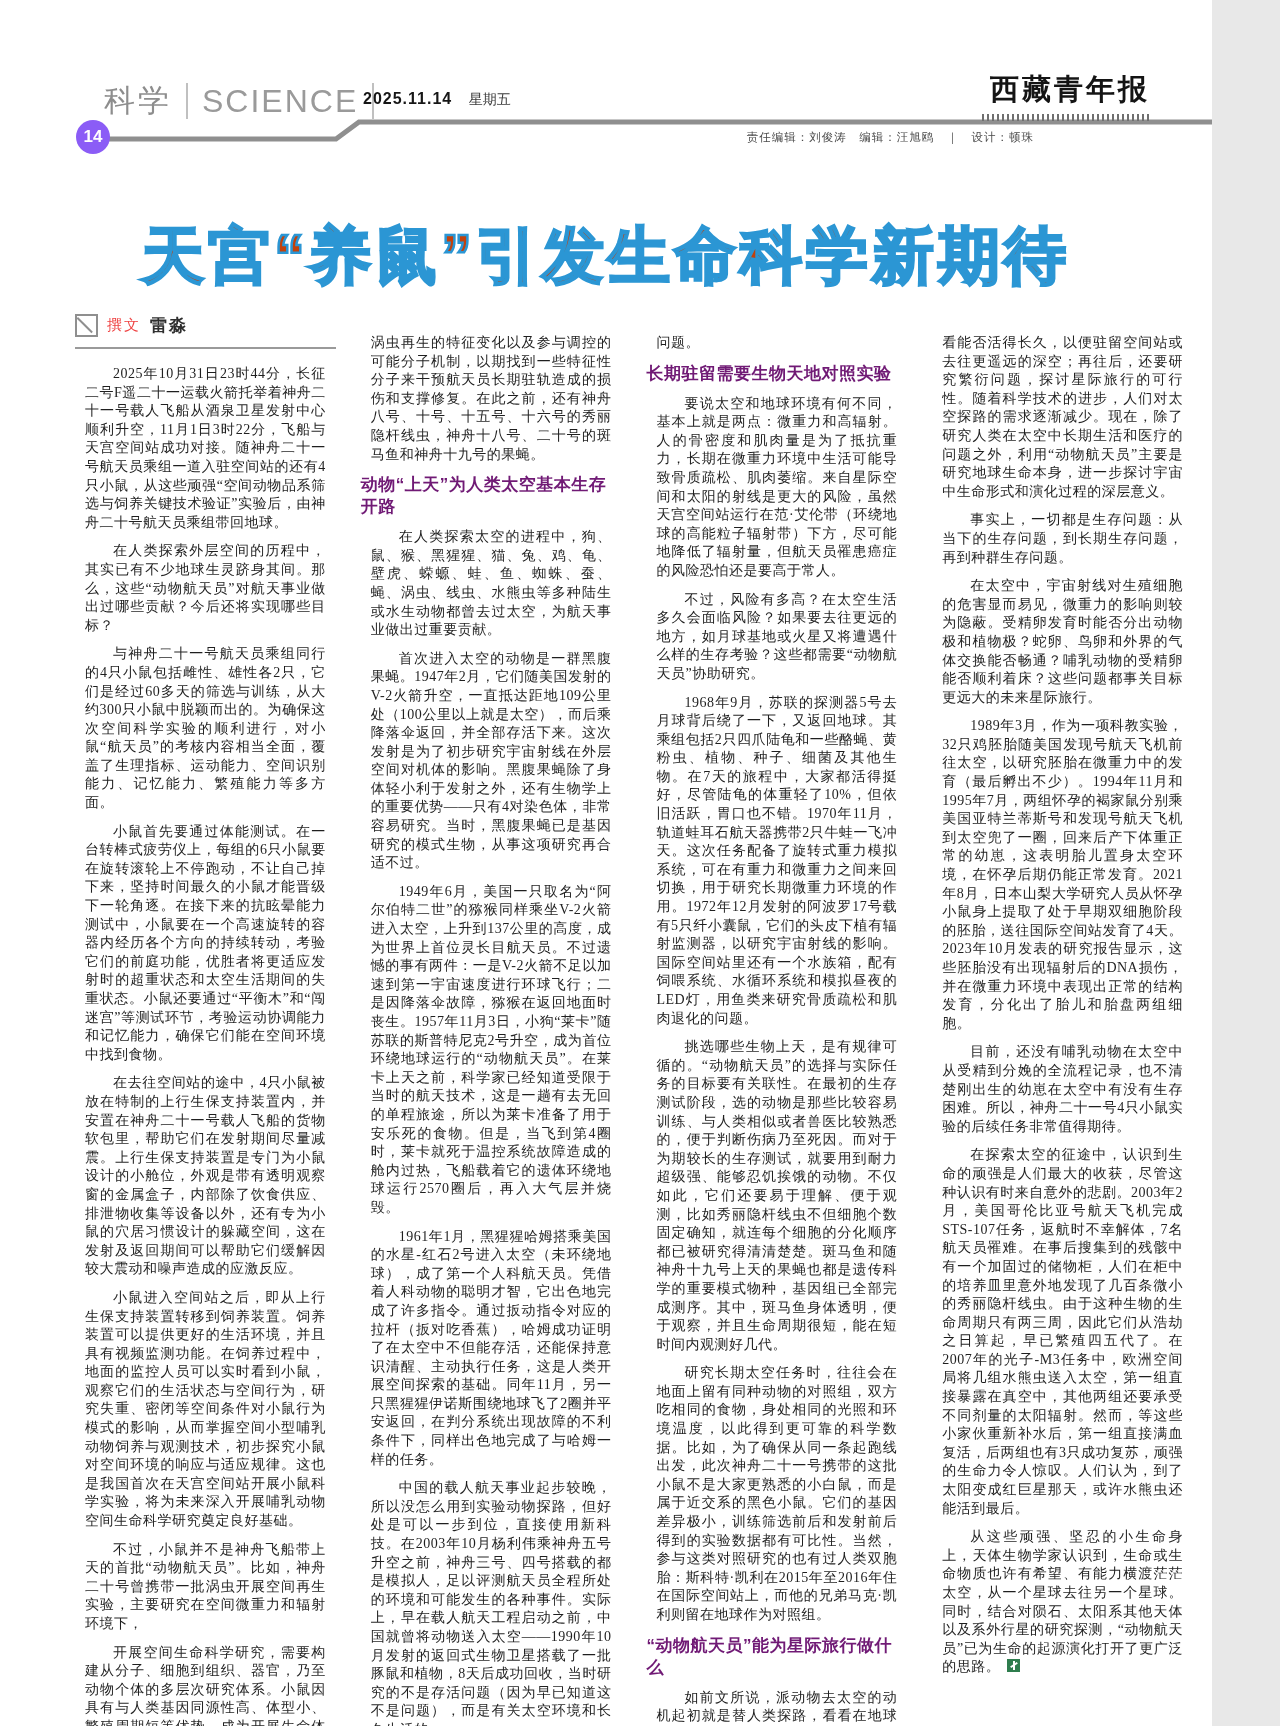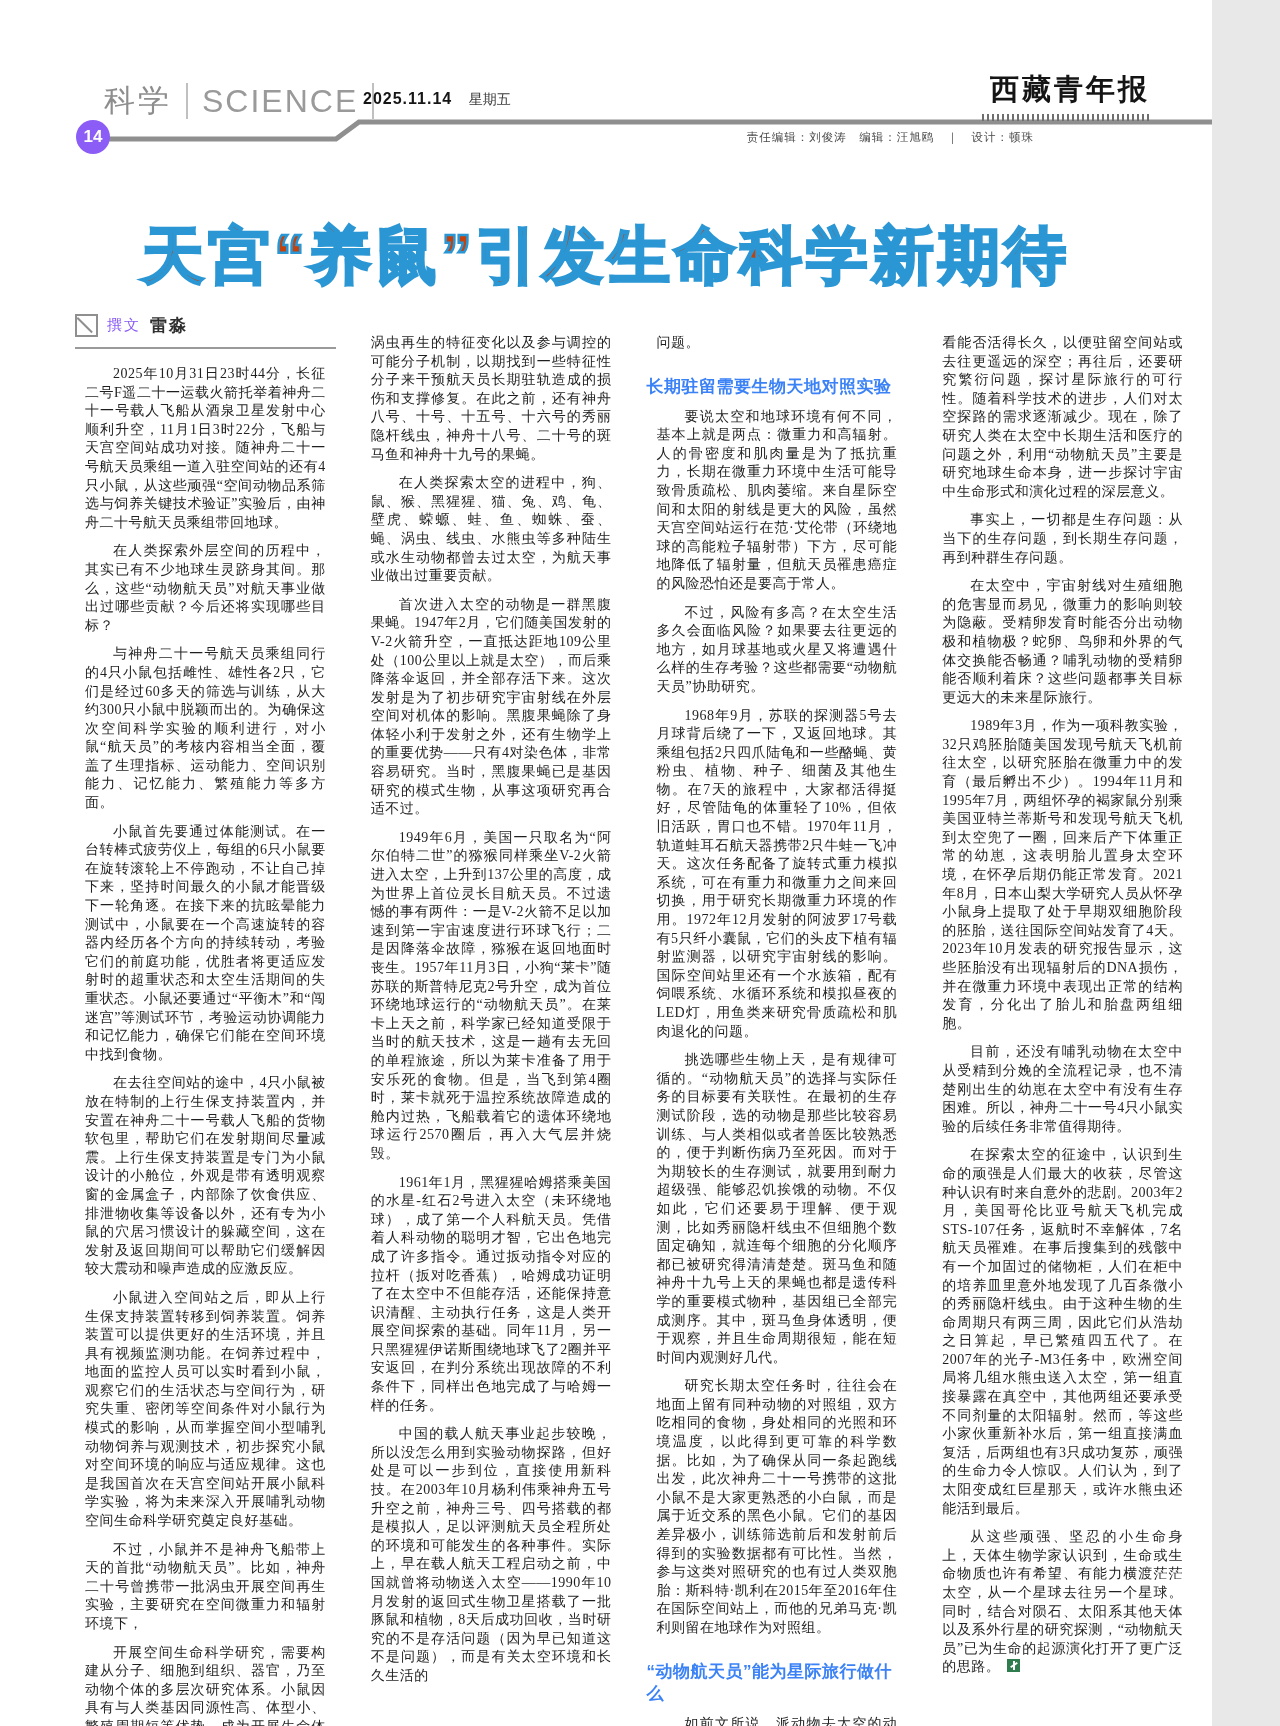--- a/index.html
+++ b/index.html
@@ -29,27 +29,27 @@
             color:#c2410c;letter-spacing:4px;-webkit-text-stroke:2.5px #2b96d4;}
   
   .content{position:absolute;left:75px;top:314px;width:1118px;display:flex;gap:25px;}
   .col{flex:1 1 0;min-width:0;}
   .col.pad{padding-top:10px;}
   .byline{display:flex;align-items:center;gap:9px;border-bottom:2px solid #9a9a9a;
           padding-bottom:10px;margin-bottom:16px;}
   .pen{width:19px;height:19px;border:2px solid #8f8f8f;position:relative;flex:0 0 auto;}
   .pen::after{content:"";position:absolute;left:1px;top:1px;width:21px;height:2px;background:#8f8f8f;
               transform:rotate(45deg);transform-origin:0 0;}
-  .byline .lab{font-family:Liberation Serif, serif;font-size:15px;color:#8b5cf6;letter-spacing:2px;text-align:right;}
+  .byline .lab{font-family:Liberation Serif, serif;font-size:15px;color:#ef4444;letter-spacing:2px;text-align:right;}
   .byline .auth{font-family:"Liberation Sans",sans-serif;font-size:17px;font-weight:bold;color:#2e2e2e;letter-spacing:2px;}
   .para{font-size:14px;line-height:18.6px;letter-spacing:0.5px;color:#1f1f1f;
         text-align:justify;text-indent:2em;margin:10px;}
   .para.cont{text-indent:0;}
   .sub{font-family:"Liberation Sans",sans-serif;font-size:17px;line-height:22px;font-weight:bold;
-       color:#3b82f6;margin:23px 0 8px 0;letter-spacing:0.5px;}
+       color:#701a75;margin:10px 0 8px 0;letter-spacing:0.5px;}
   .endmark{display:inline-block;width:13px;height:13px;background:#2f7d4e;margin-left:7px;
            vertical-align:-1px;position:relative;}
   .endmark::after{content:"";position:absolute;left:6px;top:2px;width:2px;height:9px;background:#ffffff;}
   .endmark::before{content:"";position:absolute;left:3px;top:5px;width:8px;height:2px;background:#ffffff;transform:rotate(-35deg);}
 </style>
 </head>
 <body>
 
 <div class="page">
 
@@ -91,20 +91,21 @@
         <p class="para">在人类探索外层空间的历程中，其实已有不少地球生灵跻身其间。那么，这些“动物航天员”对航天事业做出过哪些贡献？今后还将实现哪些目标？</p>
         <p class="para">与神舟二十一号航天员乘组同行的4只小鼠包括雌性、雄性各2只，它们是经过60多天的筛选与训练，从大约300只小鼠中脱颖而出的。为确保这次空间科学实验的顺利进行，对小鼠“航天员”的考核内容相当全面，覆盖了生理指标、运动能力、空间识别能力、记忆能力、繁殖能力等多方面。</p>
         <p class="para">小鼠首先要通过体能测试。在一台转棒式疲劳仪上，每组的6只小鼠要在旋转滚轮上不停跑动，不让自己掉下来，坚持时间最久的小鼠才能晋级下一轮角逐。在接下来的抗眩晕能力测试中，小鼠要在一个高速旋转的容器内经历各个方向的持续转动，考验它们的前庭功能，优胜者将更适应发射时的超重状态和太空生活期间的失重状态。小鼠还要通过“平衡木”和“闯迷宫”等测试环节，考验运动协调能力和记忆能力，确保它们能在空间环境中找到食物。</p>
         <p class="para">在去往空间站的途中，4只小鼠被放在特制的上行生保支持装置内，并安置在神舟二十一号载人飞船的货物软包里，帮助它们在发射期间尽量减震。上行生保支持装置是专门为小鼠设计的小舱位，外观是带有透明观察窗的金属盒子，内部除了饮食供应、排泄物收集等设备以外，还有专为小鼠的穴居习惯设计的躲藏空间，这在发射及返回期间可以帮助它们缓解因较大震动和噪声造成的应激反应。</p>
         <p class="para">小鼠进入空间站之后，即从上行生保支持装置转移到饲养装置。饲养装置可以提供更好的生活环境，并且具有视频监测功能。在饲养过程中，地面的监控人员可以实时看到小鼠，观察它们的生活状态与空间行为，研究失重、密闭等空间条件对小鼠行为模式的影响，从而掌握空间小型哺乳动物饲养与观测技术，初步探究小鼠对空间环境的响应与适应规律。这也是我国首次在天宫空间站开展小鼠科学实验，将为未来深入开展哺乳动物空间生命科学研究奠定良好基础。</p>
         <p class="para">不过，小鼠并不是神舟飞船带上天的首批“动物航天员”。比如，神舟二十号曾携带一批涡虫开展空间再生实验，主要研究在空间微重力和辐射环境下，</p>
         <p class="para">开展空间生命科学研究，需要构建从分子、细胞到组织、器官，乃至动物个体的多层次研究体系。小鼠因具有与人类基因同源性高、体型小、繁殖周期短等优势，成为开展生命体空间生理、病理及生长发育和繁殖研究的重要模型。</p>
       </div>
     <div class="col pad">
         <p class="para cont">涡虫再生的特征变化以及参与调控的可能分子机制，以期找到一些特征性分子来干预航天员长期驻轨造成的损伤和支撑修复。在此之前，还有神舟八号、十号、十五号、十六号的秀丽隐杆线虫，神舟十八号、二十号的斑马鱼和神舟十九号的果蝇。</p>
+        <h3 class="sub">动物“上天”为人类太空基本生存开路</h3>
         <p class="para">在人类探索太空的进程中，狗、鼠、猴、黑猩猩、猫、兔、鸡、龟、壁虎、蝾螈、蛙、鱼、蜘蛛、蚕、蝇、涡虫、线虫、水熊虫等多种陆生或水生动物都曾去过太空，为航天事业做出过重要贡献。</p>
         <p class="para">首次进入太空的动物是一群黑腹果蝇。1947年2月，它们随美国发射的V-2火箭升空，一直抵达距地109公里处（100公里以上就是太空），而后乘降落伞返回，并全部存活下来。这次发射是为了初步研究宇宙射线在外层空间对机体的影响。黑腹果蝇除了身体轻小利于发射之外，还有生物学上的重要优势——只有4对染色体，非常容易研究。当时，黑腹果蝇已是基因研究的模式生物，从事这项研究再合适不过。</p>
         <p class="para">1949年6月，美国一只取名为“阿尔伯特二世”的猕猴同样乘坐V-2火箭进入太空，上升到137公里的高度，成为世界上首位灵长目航天员。不过遗憾的事有两件：一是V-2火箭不足以加速到第一宇宙速度进行环球飞行；二是因降落伞故障，猕猴在返回地面时丧生。1957年11月3日，小狗“莱卡”随苏联的斯普特尼克2号升空，成为首位环绕地球运行的“动物航天员”。在莱卡上天之前，科学家已经知道受限于当时的航天技术，这是一趟有去无回的单程旅途，所以为莱卡准备了用于安乐死的食物。但是，当飞到第4圈时，莱卡就死于温控系统故障造成的舱内过热，飞船载着它的遗体环绕地球运行2570圈后，再入大气层并烧毁。</p>
         <p class="para">1961年1月，黑猩猩哈姆搭乘美国的水星-红石2号进入太空（未环绕地球），成了第一个人科航天员。凭借着人科动物的聪明才智，它出色地完成了许多指令。通过扳动指令对应的拉杆（扳对吃香蕉），哈姆成功证明了在太空中不但能存活，还能保持意识清醒、主动执行任务，这是人类开展空间探索的基础。同年11月，另一只黑猩猩伊诺斯围绕地球飞了2圈并平安返回，在判分系统出现故障的不利条件下，同样出色地完成了与哈姆一样的任务。</p>
         <p class="para">中国的载人航天事业起步较晚，所以没怎么用到实验动物探路，但好处是可以一步到位，直接使用新科技。在2003年10月杨利伟乘神舟五号升空之前，神舟三号、四号搭载的都是模拟人，足以评测航天员全程所处的环境和可能发生的各种事件。实际上，早在载人航天工程启动之前，中国就曾将动物送入太空——1990年10月发射的返回式生物卫星搭载了一批豚鼠和植物，8天后成功回收，当时研究的不是存活问题（因为早已知道这不是问题），而是有关太空环境和长久生活的</p>
       </div>
     <div class="col pad">
         <p class="para cont">问题。</p>
         <h3 class="sub">长期驻留需要生物天地对照实验</h3>
         <p class="para">要说太空和地球环境有何不同，基本上就是两点：微重力和高辐射。人的骨密度和肌肉量是为了抵抗重力，长期在微重力环境中生活可能导致骨质疏松、肌肉萎缩。来自星际空间和太阳的射线是更大的风险，虽然天宫空间站运行在范·艾伦带（环绕地球的高能粒子辐射带）下方，尽可能地降低了辐射量，但航天员罹患癌症的风险恐怕还是要高于常人。</p>

